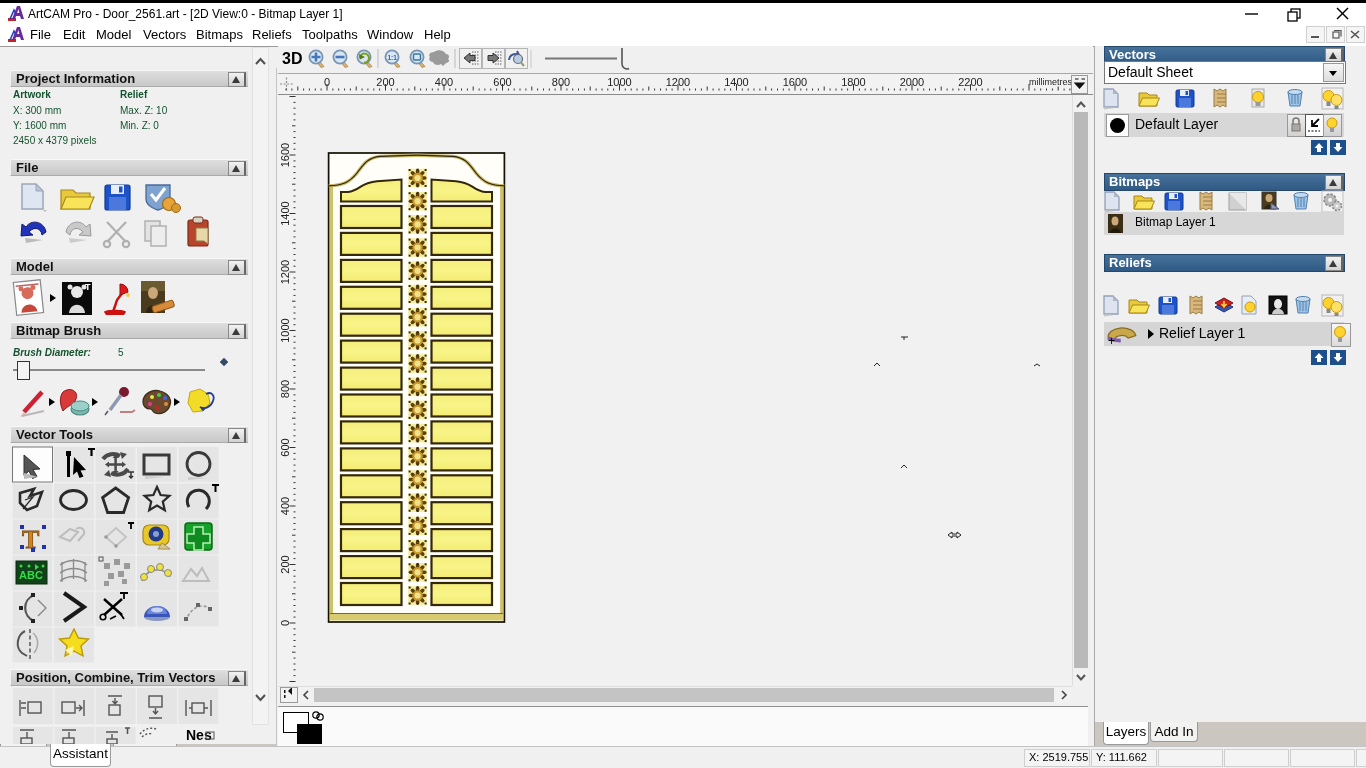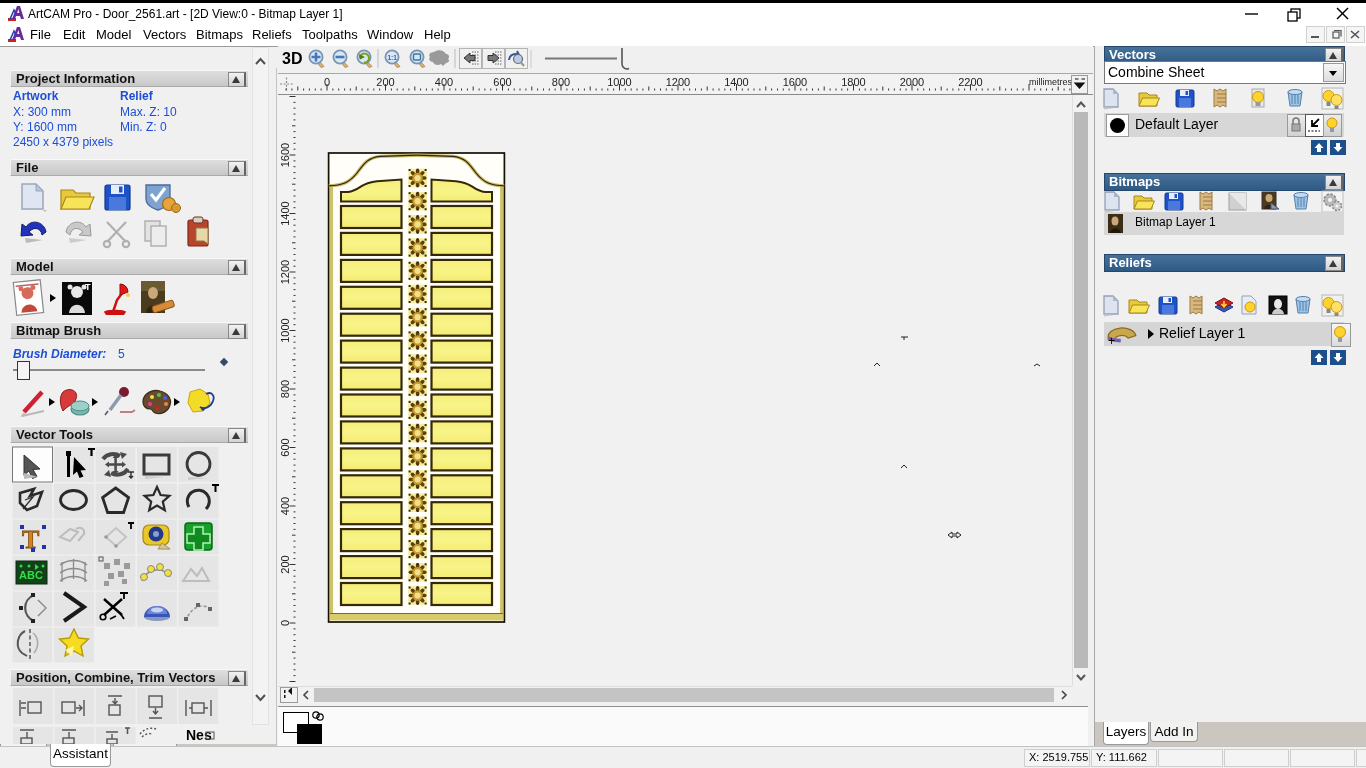--- a/index.html
+++ b/index.html
@@ -15,21 +15,21 @@
   
   #leftpanel{left:0;top:46px;width:276px;height:700px;background:#f0f0f0;border-right:1px solid #c4c4c4;margin-top:22px;}
   .lhdr{position:absolute;left:10px;width:237px;height:15px;
         background:linear-gradient(#dedede,#c8c8c8);
         border-top:1px solid #f8f8f8;border-left:1px solid #f2f2f2;border-bottom:1px solid #aaa;}
   .lhdr span{position:absolute;left:5px;top:0px;font-size:13px;font-weight:bold;color:#111;}
   .colbtn{position:absolute;right:2px;top:1px;width:15px;height:13px;
         background:linear-gradient(#f2f2f2,#d2d2d2);border:1px solid #888;border-right:2px solid #666;}
   .colbtn:after{content:"";position:absolute;left:3px;top:3px;width:0;height:0;
         border-left:4px solid transparent;border-right:4px solid transparent;border-bottom:7px solid #3a3a3a;}
-  .ltxt{position:absolute;font-size:12px;color:#1d4ed8;}
+  .ltxt{position:absolute;font-size:10px;color:#14532d;}
   .b{font-weight:bold;}
   
   #lsb{left:252px;top:47px;width:15px;height:676px;background:#f3f3f3;border:1px solid #e2e2e2;}
   
   .tabrow{font-size:13px;}
   .tab{position:absolute;top:0;height:19px;background:#f2f2f1;
        border:1px solid #9a9a9a;border-top:none;border-radius:0 0 4px 4px;
        text-align:center;line-height:19px;color:#000;font-size:13.5px;}
   .tab.active{background:#fff;height:22px;z-index:3;}
   
@@ -771,21 +771,21 @@
           <path d="M-11 4 a11 4 0 0 0 10 2" fill="none" stroke="#7a5ab0" stroke-width="3"></path>
         </g>
       </defs>
     </svg>
 
     <div class="bhdr" style="top:0;">
         <span>Vectors</span>
         <div class="colbtn"></div>
       </div>
     <div class="combo" style="top:15px;">
-        <span>Combine Sheet</span>
+        <span>Default Sheet</span>
         <div class="dd"></div>
       </div>
     <svg class="abs" style="left:0;top:40px;" width="260" height="24" viewBox="0 0 260 24">
       <use href="#rp-page" x="16" y="12"></use>
         <use href="#rp-folder" x="53" y="12"></use>
         <use href="#rp-floppy" x="90" y="12"></use>
       <use href="#rp-scroll" x="126" y="12"></use>
         <use href="#rp-bulb" x="163" y="12"></use>
         <use href="#rp-trash" x="200" y="12"></use>
       <use href="#rp-dbulb" x="237" y="12"></use>

